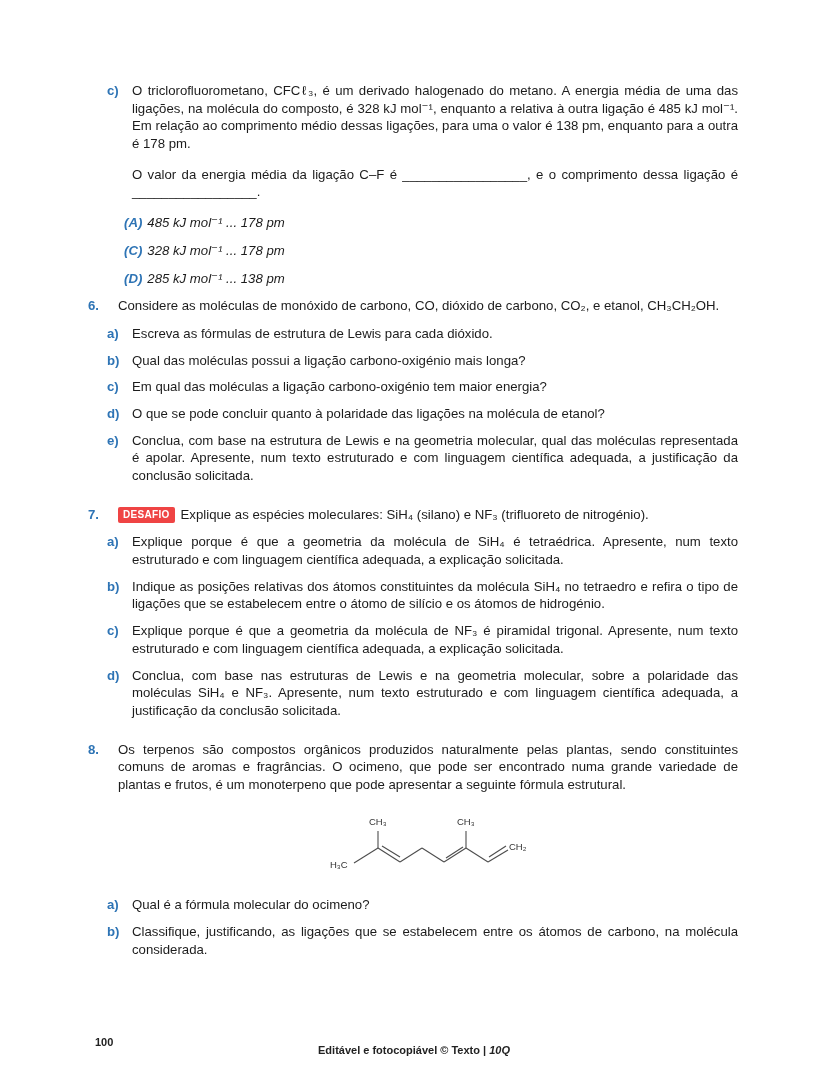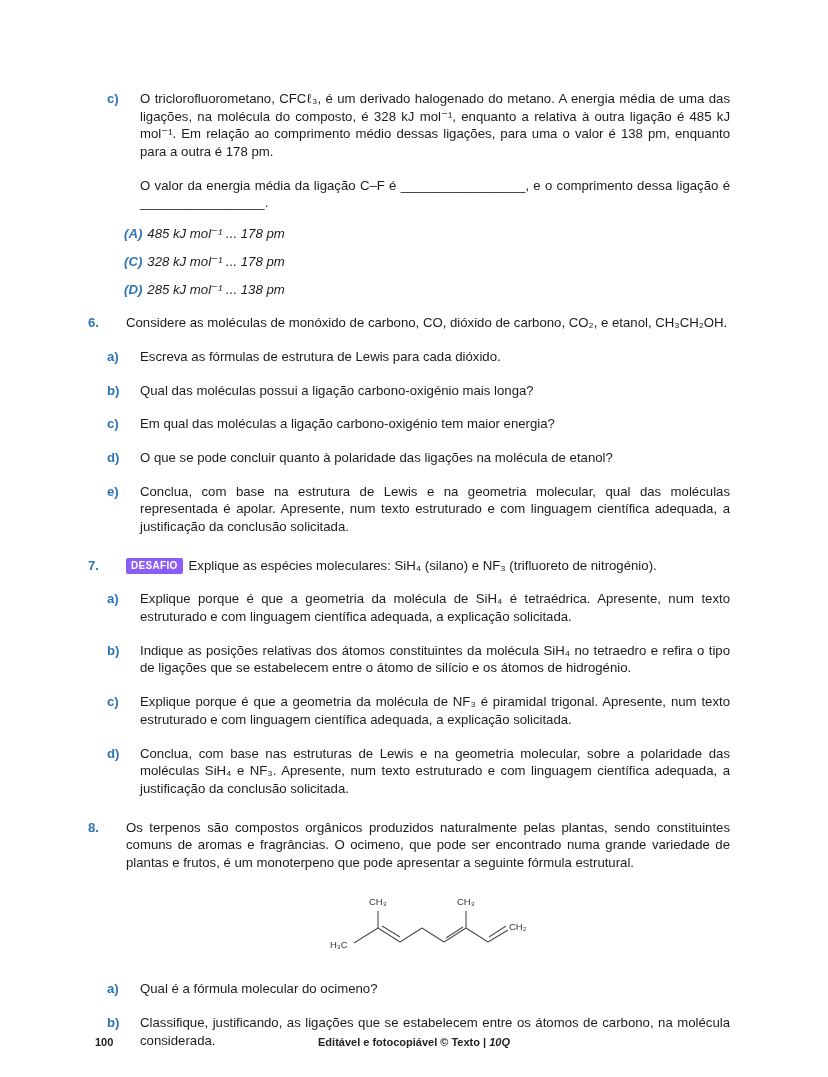--- a/index.html
+++ b/index.html
@@ -4,46 +4,46 @@
 <style>
   html,body{margin:0;padding:0;background:#e9e9e9;}
   .page{
     width:828px;height:1077px;margin:0 auto;background:#ffffff;
     position:relative;box-sizing:border-box;
     padding:74px 82px 0 88px;
     font-family:"Liberation Sans","DejaVu Sans",sans-serif;
     font-size:13.2px;line-height:1.34;color:#1c1c1c;
     overflow:hidden;
   }
-  p{margin:16px;}
+  p{margin:8px;}
   .just{text-align:justify;}
   .blue{color:#2e74b5;font-weight:700;}
   .qblock{margin-bottom:21px;}
   .qline{position:relative;padding-left:22px;margin-bottom:10px;}
   .qnum{position:absolute;left:0;top:0;}
   .subitem{position:relative;margin-left:19px;padding-left:17px;margin-bottom:9px;}
   .submarker{position:absolute;left:0;top:0;}
   .stem{margin-top:13px;margin-bottom:13px;}
   .option{margin-bottom:10px;font-style:italic;}
   .optlabel{margin-right:5px;}
   .badge{
-    display:inline-block;background:#8b5cf6;color:#ffffff;
+    display:inline-block;background:#ef4444;color:#ffffff;
     font-size:10px;font-weight:700;letter-spacing:.3px;
     padding:1px 5px 2px 5px;border-radius:2px;margin-right:6px;
     vertical-align:1px;
   }
   .molecule{margin:14px 0 12px 240px;}
   .molecule svg line{stroke:#4d4d4d;stroke-width:1.1;}
   .mlabel{font-size:9.5px;fill:#333333;font-family:"Liberation Sans","DejaVu Sans",sans-serif;}
   footer{
     position:absolute;left:0;right:0;bottom:26px;height:16px;
     font-size:11px;font-weight:700;color:#222222;
   }
   .pagenum{position:absolute;left:95px;top:0;}
-  .footer-center{text-align:center;width:100%;}
+  .footer-center{text-align:center;width:100%;margin-top:8px;}
   .footer-center em{font-style:italic;}
 </style>
 </head>
 <body>
 
 <div class="page">
 
   <section class="subitem qblock">
     <span class="submarker blue">c)</span>
     <p class="just">O triclorofluorometano, CFCℓ₃, é um derivado halogenado do metano. A energia média de uma das ligações, na molécula do composto, é 328 kJ mol⁻¹, enquanto a relativa à outra ligação é 485 kJ mol⁻¹. Em relação ao comprimento médio dessas ligações, para uma o valor é 138 pm, enquanto para a outra é 178 pm.</p>

